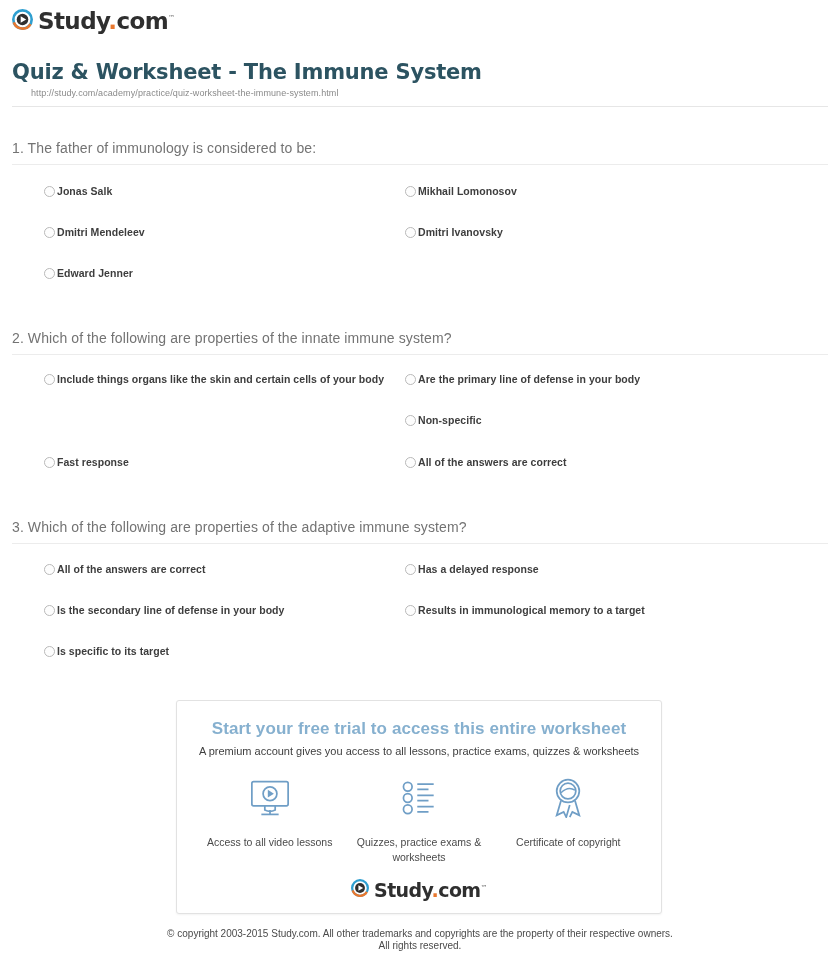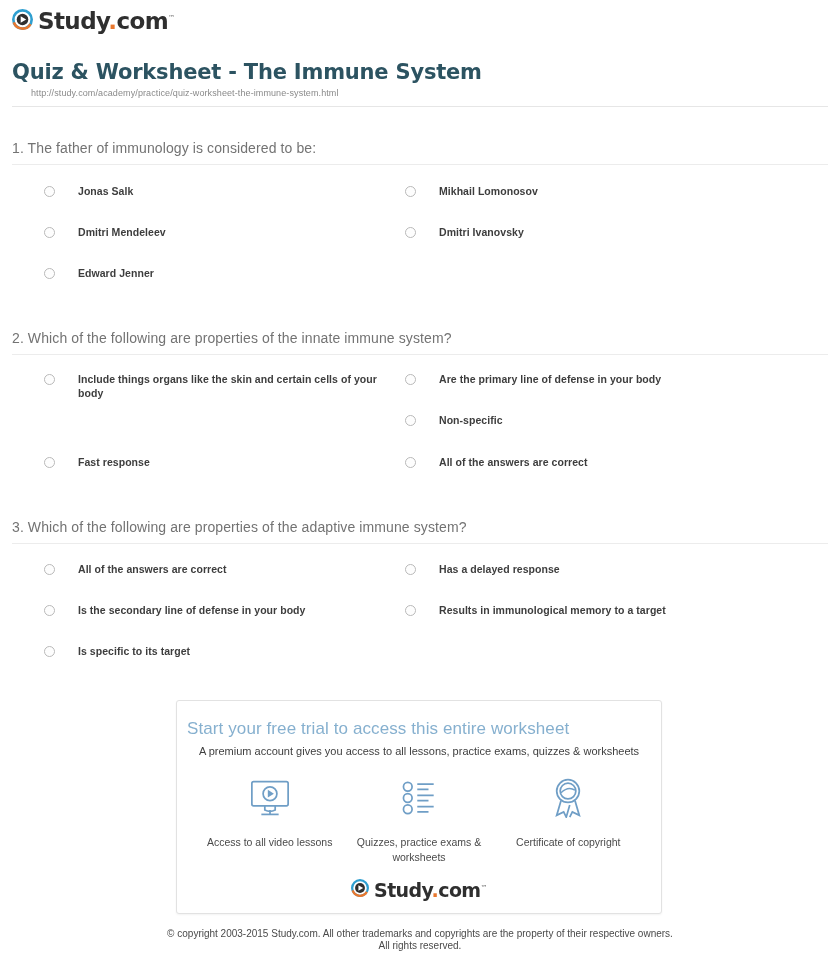--- a/index.html
+++ b/index.html
@@ -45,35 +45,35 @@
   }
   .q-rule{position:absolute;left:12px;top:24px;width:816px;height:1px;background:#ececec;}
 
   .opt{position:absolute;display:flex;align-items:flex-start;}
   .opt .radio{
     flex:0 0 auto;width:9px;height:9px;border-radius:50%;
     border:1px solid #b9b9b9;background:#fdfdfd;margin-top:2px;
     box-shadow:inset 0 0 0 1px #ffffff;
   }
   .opt .olabel{
-    margin-left:23px;font-size:10.5px;font-weight:700;color:#3d3d3d;
+    margin-left:2px;font-size:10.5px;font-weight:700;color:#3d3d3d;
     line-height:14px;letter-spacing:.05px;
   }
   .col-l{left:44px;width:350px;}
   .col-r{left:405px;width:360px;}
 
   
   .promo{
     position:absolute;left:176px;top:700px;width:484px;
     background:#fff;border:1px solid #e2e2e2;border-radius:3px;
     box-shadow:0 1px 2px rgba(0,0,0,.05);
   }
   .promo-head{
-    text-align:left;font-size:17px;color:#86b0cf;
-    padding:18px 10px 0;letter-spacing:.1px;font-weight:400;
+    text-align:center;font-size:17px;color:#86b0cf;
+    padding:18px 10px 0;letter-spacing:.1px;font-weight:700;
   }
   .promo-sub{
     text-align:center;font-size:11px;color:#3e3e3e;padding:6px 10px 0;
   }
   .features{display:flex;padding:18px 18px 0;}
   .feature{flex:1;text-align:center;}
   .feature .ficon{height:46px;display:flex;align-items:center;justify-content:center;}
   .feature .flabel{
     font-size:10.5px;color:#4a4a4a;line-height:15px;margin-top:14px;
     padding:0 4px;

